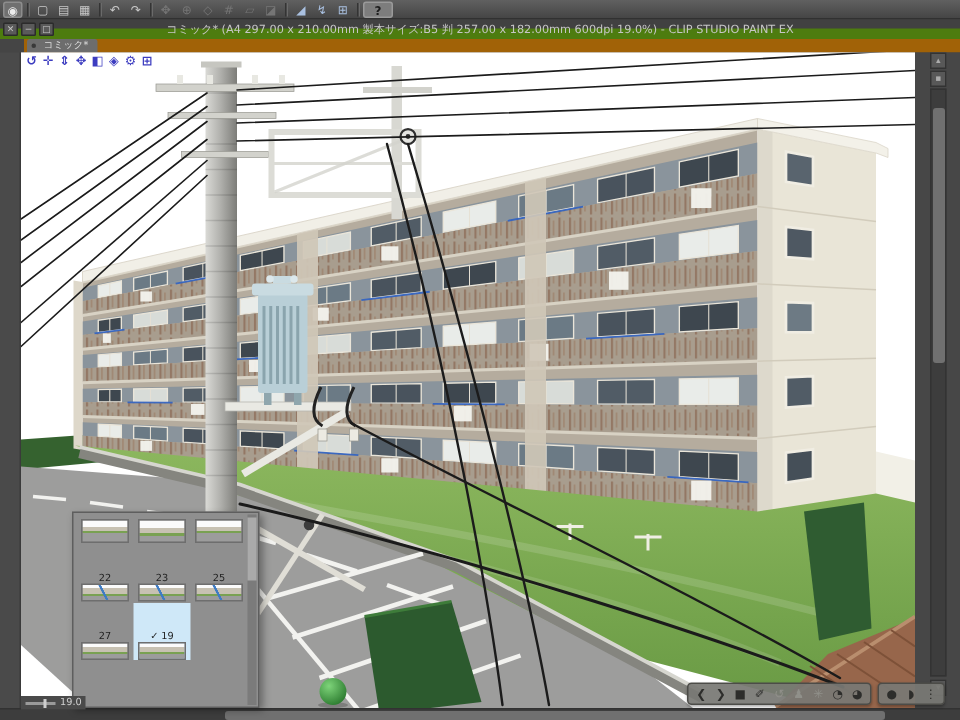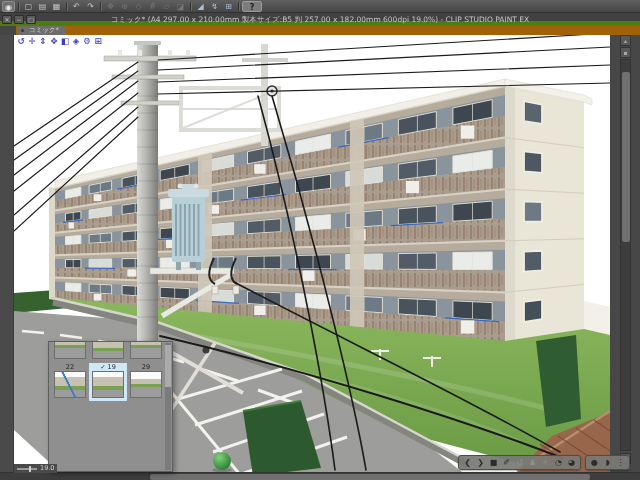--- a/index.html
+++ b/index.html
@@ -15,21 +15,21 @@
            color:#c9c9c9;cursor:default;}
   .tb-icon.active{background:#707070;border:1px solid #8d8d8d;color:#ececec;border-radius:2px;}
   .tb-icon.disabled{color:#757575;}
   .tb-icon.blue{color:#a9c0e0;}
   .tb-icon.highlight{background:#7d7d7d;border:1px solid #9a9a9a;color:#1d1d1d;
                      border-radius:2px;width:20px;font-weight:bold;}
   .tb-sep{width:1px;height:9px;background:#343434;box-shadow:1px 0 0 #6a6a6a;margin:0 2px;}
 
   
   .titlebar{position:absolute;left:0;top:13px;width:640px;height:13px;background:#414141;
-            border-bottom:5px solid #4d7c0f;}
+            border-bottom:7px solid #4d7c0f;}
   .win-controls{position:absolute;left:2px;top:2px;display:flex;gap:2px;}
   .win-btn{width:10px;height:9px;background:#5a5a5a;border:1px solid #2b2b2b;border-radius:1px;
            color:#c6c6c6;font-size:6px;line-height:8px;text-align:center;}
   .title-text{position:absolute;left:0;right:0;top:0;height:13px;text-align:center;
               font-size:7.5px;line-height:13px;color:#c6c6c6;white-space:nowrap;}
 
   
   .tabstrip{position:absolute;left:16px;top:26px;width:640px;height:9px;background:#a16207;}
   .doc-tab{position:absolute;left:2px;top:0;height:9px;padding:0 6px 0 11px;background:#6d6d6d;
            border-radius:2px 2px 0 0;color:#dedede;font-size:6.5px;line-height:9px;}
@@ -63,21 +63,21 @@
   .zoom-slider{width:20px;height:2px;background:#9a9a9a;position:relative;}
   .zoom-slider .knob{position:absolute;left:12px;top:-2px;width:2px;height:6px;background:#cfcfcf;}
   .zoom-value{font-size:6.5px;color:#d2d2d2;line-height:9px;}
 
   
   .thumb-panel{position:absolute;left:34px;top:306px;width:125px;height:131px;background:#8f8f8f;
                border:1px solid #5e5e5e;box-shadow:2px 2px 5px rgba(0,0,0,.35);overflow:hidden;z-index:6;}
   .thumb-grid{position:absolute;left:2px;top:-18px;width:116px;display:flex;flex-wrap:wrap;}
   .thumb-cell{width:38px;height:38px;margin-bottom:1px;display:flex;flex-direction:column;align-items:center;}
   .thumb-cell.selected{background:#cfe8f8;}
-  .thumb-label{height:8px;font-size:6.5px;line-height:8px;color:#1f1f1f;display:flex;gap:2px;justify-content:center;}
+  .thumb-label{height:8px;font-size:6.5px;line-height:8px;color:#1f1f1f;display:flex;gap:2px;justify-content:center;margin-top:18px;}
   .thumb-img{width:32px;height:27px;border:1px solid #6e6e6e;
      background:linear-gradient(180deg,#fbfbfb 0 34%,#c7c1b2 34% 60%,#79a152 60% 74%,#9c9c9c 74% 100%);}
   .thumb-img.t2{background:linear-gradient(180deg,#fbfbfb 0 22%,#c7c1b2 22% 58%,#79a152 58% 72%,#9c9c9c 72% 100%);}
   .thumb-img.t3{background:linear-gradient(180deg,#fbfbfb 0 30%,#c7c1b2 30% 50%,#79a152 50% 60%,#9c9c9c 60% 100%);}
   .thumb-img.crane{background:
      linear-gradient(63deg,transparent 44%,#3f7cc4 45% 49%,transparent 50%),
      linear-gradient(180deg,#fbfbfb 0 22%,#c7c1b2 22% 58%,#79a152 58% 72%,#9c9c9c 72% 100%);}
   .panel-scroll{position:absolute;right:1px;top:1px;bottom:1px;width:6px;background:#7b7b7b;}
   .panel-scroll .pthumb{position:absolute;left:0px;top:2px;width:6px;height:42px;background:#aaaaaa;}
 
@@ -468,30 +468,38 @@
           <div class="thumb-img"></div>
         </div>
         <div class="thumb-cell">
           <div class="thumb-label"></div>
           <div class="thumb-img t3"></div>
         </div>
         <div class="thumb-cell">
           <div class="thumb-label">22</div>
           <div class="thumb-img t2 crane"></div>
         </div>
+        <div class="thumb-cell">
+          <div class="thumb-label">23</div>
+          <div class="thumb-img t2 crane"></div>
+        </div>
+        <div class="thumb-cell">
+          <div class="thumb-label">25</div>
+          <div class="thumb-img t2 crane"></div>
+        </div>
+        <div class="thumb-cell">
+          <div class="thumb-label">27</div>
+          <div class="thumb-img t2"></div>
+        </div>
         <div class="thumb-cell selected">
           <div class="thumb-label">
             <span>✓</span>
             <span>19</span>
           </div>
           <div class="thumb-img t2"></div>
-        </div>
-        <div class="thumb-cell">
-          <div class="thumb-label">29</div>
-          <div class="thumb-img t3"></div>
         </div>
       </div>
       <div class="panel-scroll">
         <div class="pthumb"></div>
       </div>
     </div>
 
     <div class="bot-toolbar">
       <div class="bt-group">
         <div class="bt-icon">❮</div>

